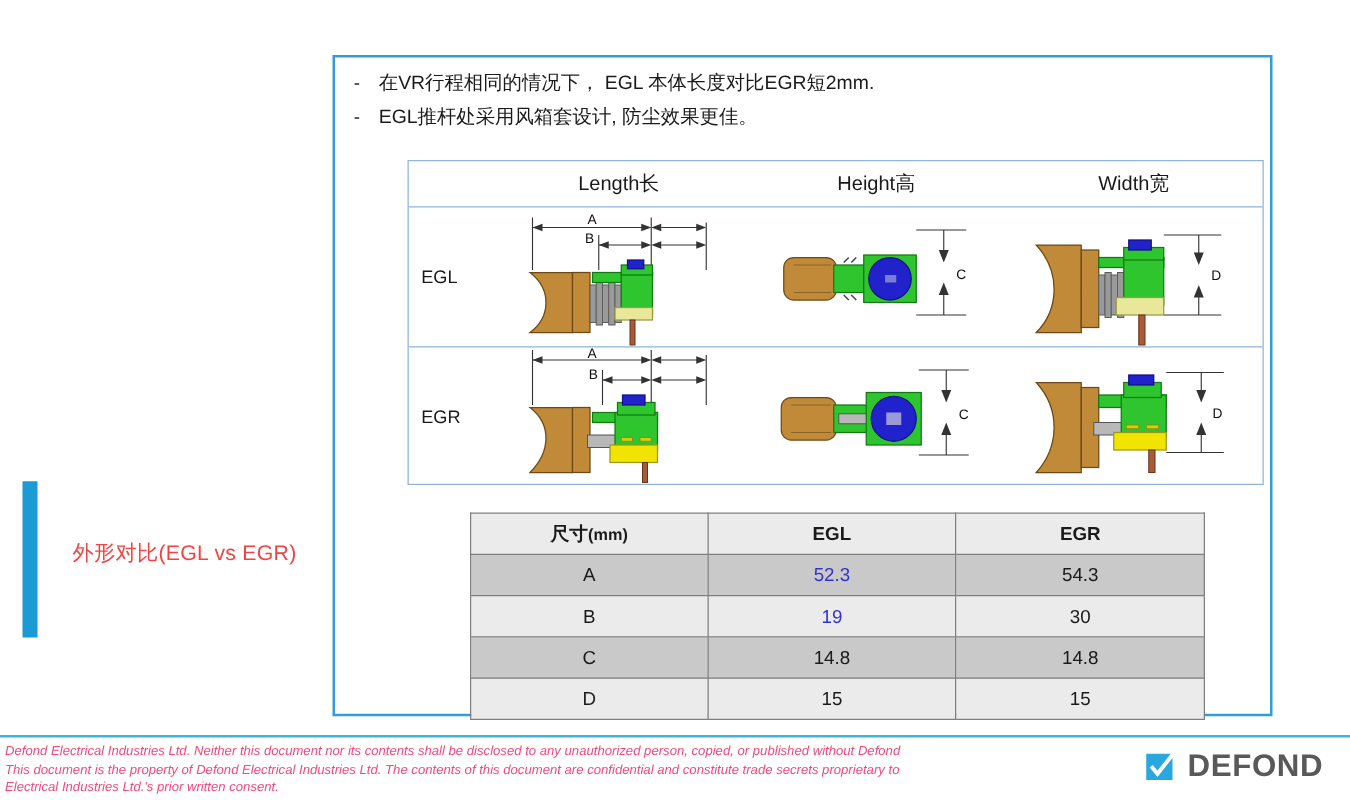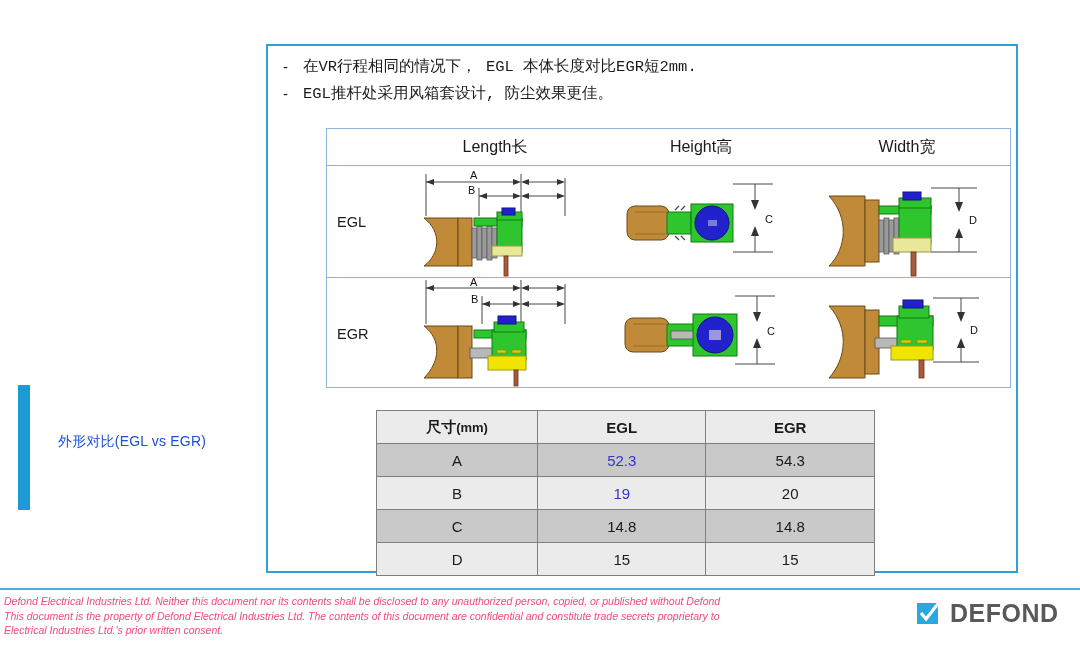--- a/index.html
+++ b/index.html
@@ -6,51 +6,51 @@
   body{
     width:1080px;height:646px;background:#ffffff;position:relative;overflow:hidden;
     font-family:"Liberation Sans","DejaVu Sans",sans-serif;color:#1a1a1a;
   }
   
   #accent-bar{
     position:absolute;left:18px;top:385px;width:12px;height:125px;background:#1b9ad6;
   }
   #slide-title{
     position:absolute;left:58px;top:432px;width:215px;
-    font-size:14px;line-height:1.3;color:#1d4ed8;letter-spacing:.2px;
+    font-size:17px;line-height:1.3;color:#ef4444;letter-spacing:.2px;
   }
   
   #content-frame{
     position:absolute;left:266px;top:44px;width:752px;height:529px;
     border:2px solid #2f9fd8;background:#ffffff;box-sizing:border-box;
   }
   
   #bullets{position:absolute;left:283px;top:55px;width:720px;}
   .bullet{display:flex;align-items:flex-start;margin-bottom:3px;}
   .bullet .dash{width:20px;flex:0 0 20px;font-size:15px;line-height:24px;color:#1a1a1a;}
-  .bullet .btext{font-size:15.5px;line-height:24px;color:#1a1a1a;white-space:nowrap;font-family:Liberation Mono, monospace;}
+  .bullet .btext{font-size:15.5px;line-height:24px;color:#1a1a1a;white-space:nowrap;}
   
   #figure-table{
     position:absolute;left:326px;top:128px;width:685px;height:260px;
     border:1px solid #8fb4dd;box-sizing:border-box;background:#fff;
   }
   .fig-head-row{height:36px;display:flex;border-bottom:1px solid #8fb4dd;justify-content:space-between;}
   .fig-row{height:111px;display:flex;}
   .fig-row.first{border-bottom:1px solid #8fb4dd;}
   .col-label{width:65px;flex:0 0 65px;display:flex;align-items:center;justify-content:center;}
   .col-cell{flex:1 1 0;position:relative;display:flex;align-items:center;justify-content:center;}
   .fig-head{font-size:16px;color:#1a1a1a;}
   .row-label{font-size:14.5px;color:#1a1a1a;}
   .fig-row .col-label{align-items:center;justify-content:flex-start;padding-left:10px;}
   
   .draw{position:relative;width:100%;height:100%;}
   .draw svg{position:absolute;left:0;top:0;}
   
   #dim-table{
-    position:absolute;left:376px;top:410px;width:499px;
+    position:absolute;left:376px;top:410px;width:588px;
     border-collapse:collapse;font-size:15px;
   }
   #dim-table td,#dim-table th{
     border:1px solid #7f7f7f;height:32px;text-align:center;vertical-align:middle;
     font-weight:normal;padding:0;
   }
   #dim-table thead th{background:#ebebeb;font-weight:bold;font-size:15px;}
   #dim-table thead th .unit{font-weight:bold;font-size:13px;}
   #dim-table tbody tr.shade td{background:#c9c9c9;}
   #dim-table tbody tr.plain td{background:#ebebeb;}
@@ -354,21 +354,21 @@
   </thead>
   <tbody>
     <tr class="shade">
       <td class="c0">A</td>
       <td class="c1 hl">52.3</td>
       <td class="c2">54.3</td>
     </tr>
     <tr class="plain">
       <td class="c0">B</td>
       <td class="c1 hl">19</td>
-      <td class="c2">20</td>
+      <td class="c2">30</td>
     </tr>
     <tr class="shade">
       <td class="c0">C</td>
       <td class="c1">14.8</td>
       <td class="c2">14.8</td>
     </tr>
     <tr class="plain">
       <td class="c0">D</td>
       <td class="c1">15</td>
       <td class="c2">15</td>

